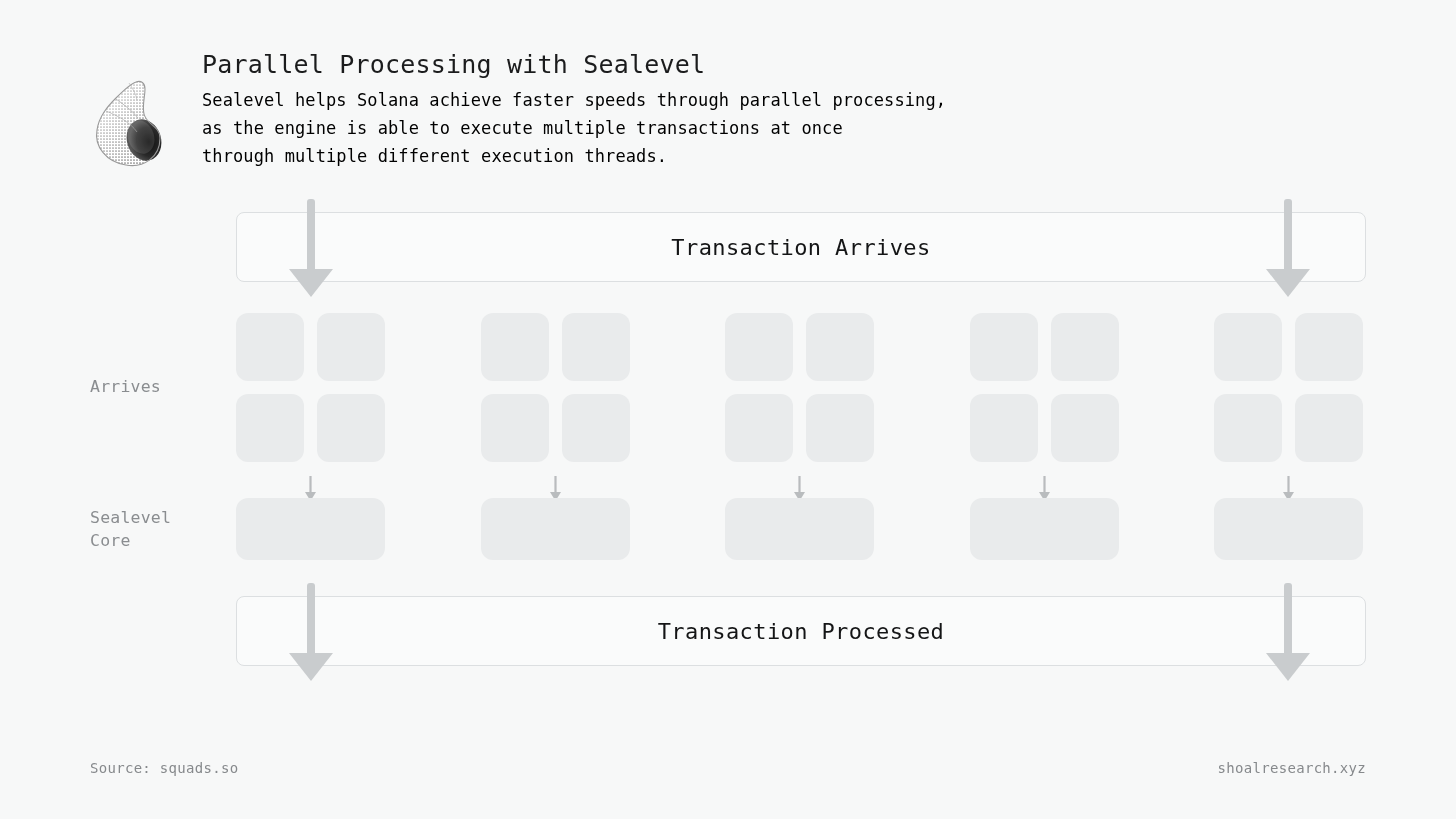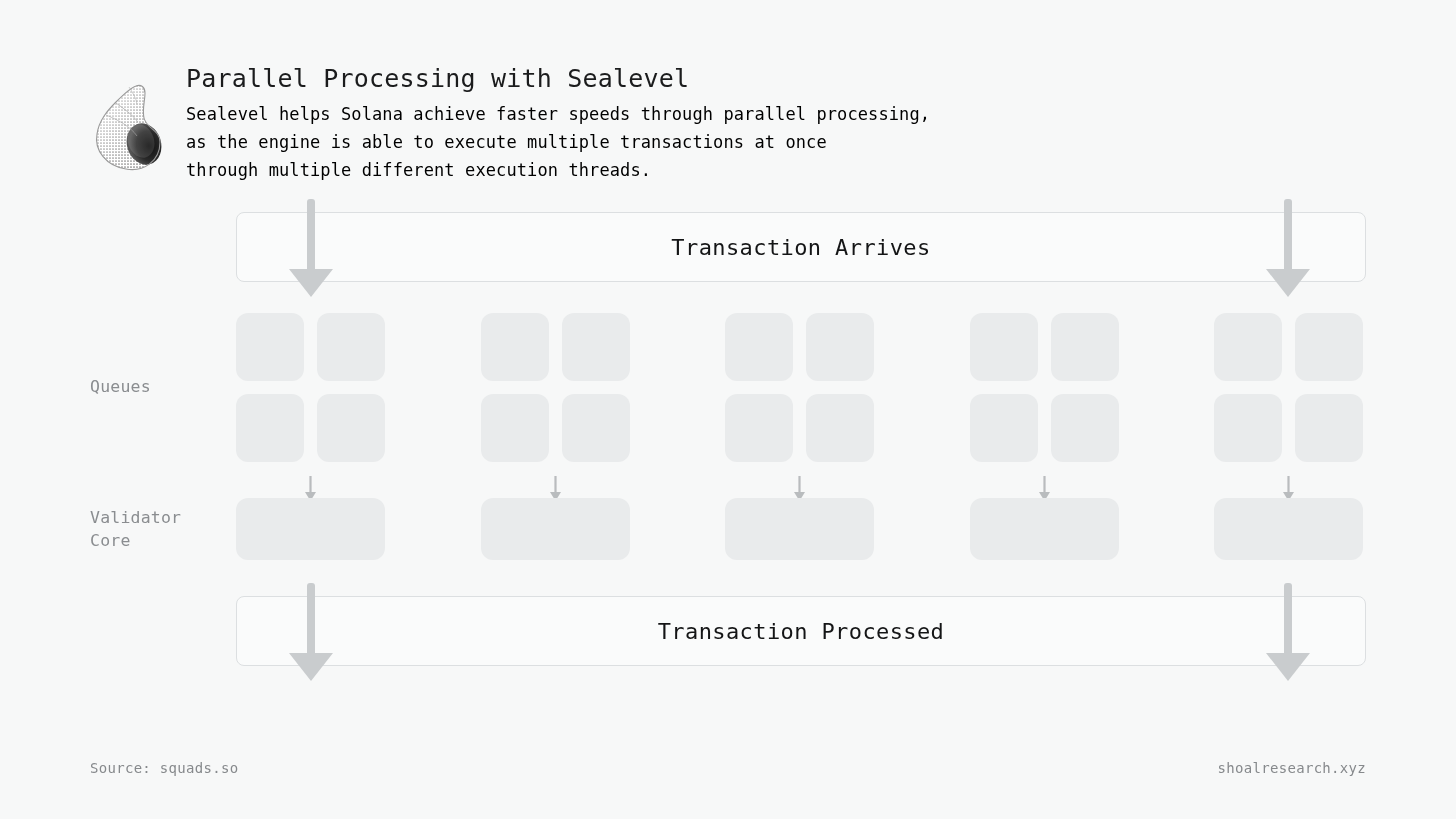--- a/index.html
+++ b/index.html
@@ -21,23 +21,22 @@
     inset: 0;
   }
 
   
   .header {
     position: absolute;
     left: 88px;
     top: 46px;
     right: 60px;
     display: flex;
-    align-items: center;
-    gap: 12px;
-    margin-top: 14px;
+    align-items: flex-end;
+    gap: 28px;
   }
   .logo {
     width: 86px;
     height: 92px;
     flex: 0 0 86px;
     position: relative;
     margin-top: 12px;
   }
   .logo svg { display: block; }
 
@@ -236,22 +235,22 @@
     <div class="header-text">
       <div class="title">Parallel Processing with Sealevel</div>
       <div class="subtitle">Sealevel helps Solana achieve faster speeds through parallel processing,
 as the engine is able to execute multiple transactions at once
 through multiple different execution threads.</div>
     </div>
   </div>
 
   <div class="diagram">
 
-    <div class="row-label label-queues">Queues</div>
-    <div class="row-label label-core">Validator
+    <div class="row-label label-queues">Arrives</div>
+    <div class="row-label label-core">Sealevel
 Core</div>
 
     <div class="banner banner-top">
       <span class="banner-label">Transaction Arrives</span>
     </div>
 
     <div class="banner banner-bottom">
       <span class="banner-label">Transaction Processed</span>
     </div>
 

